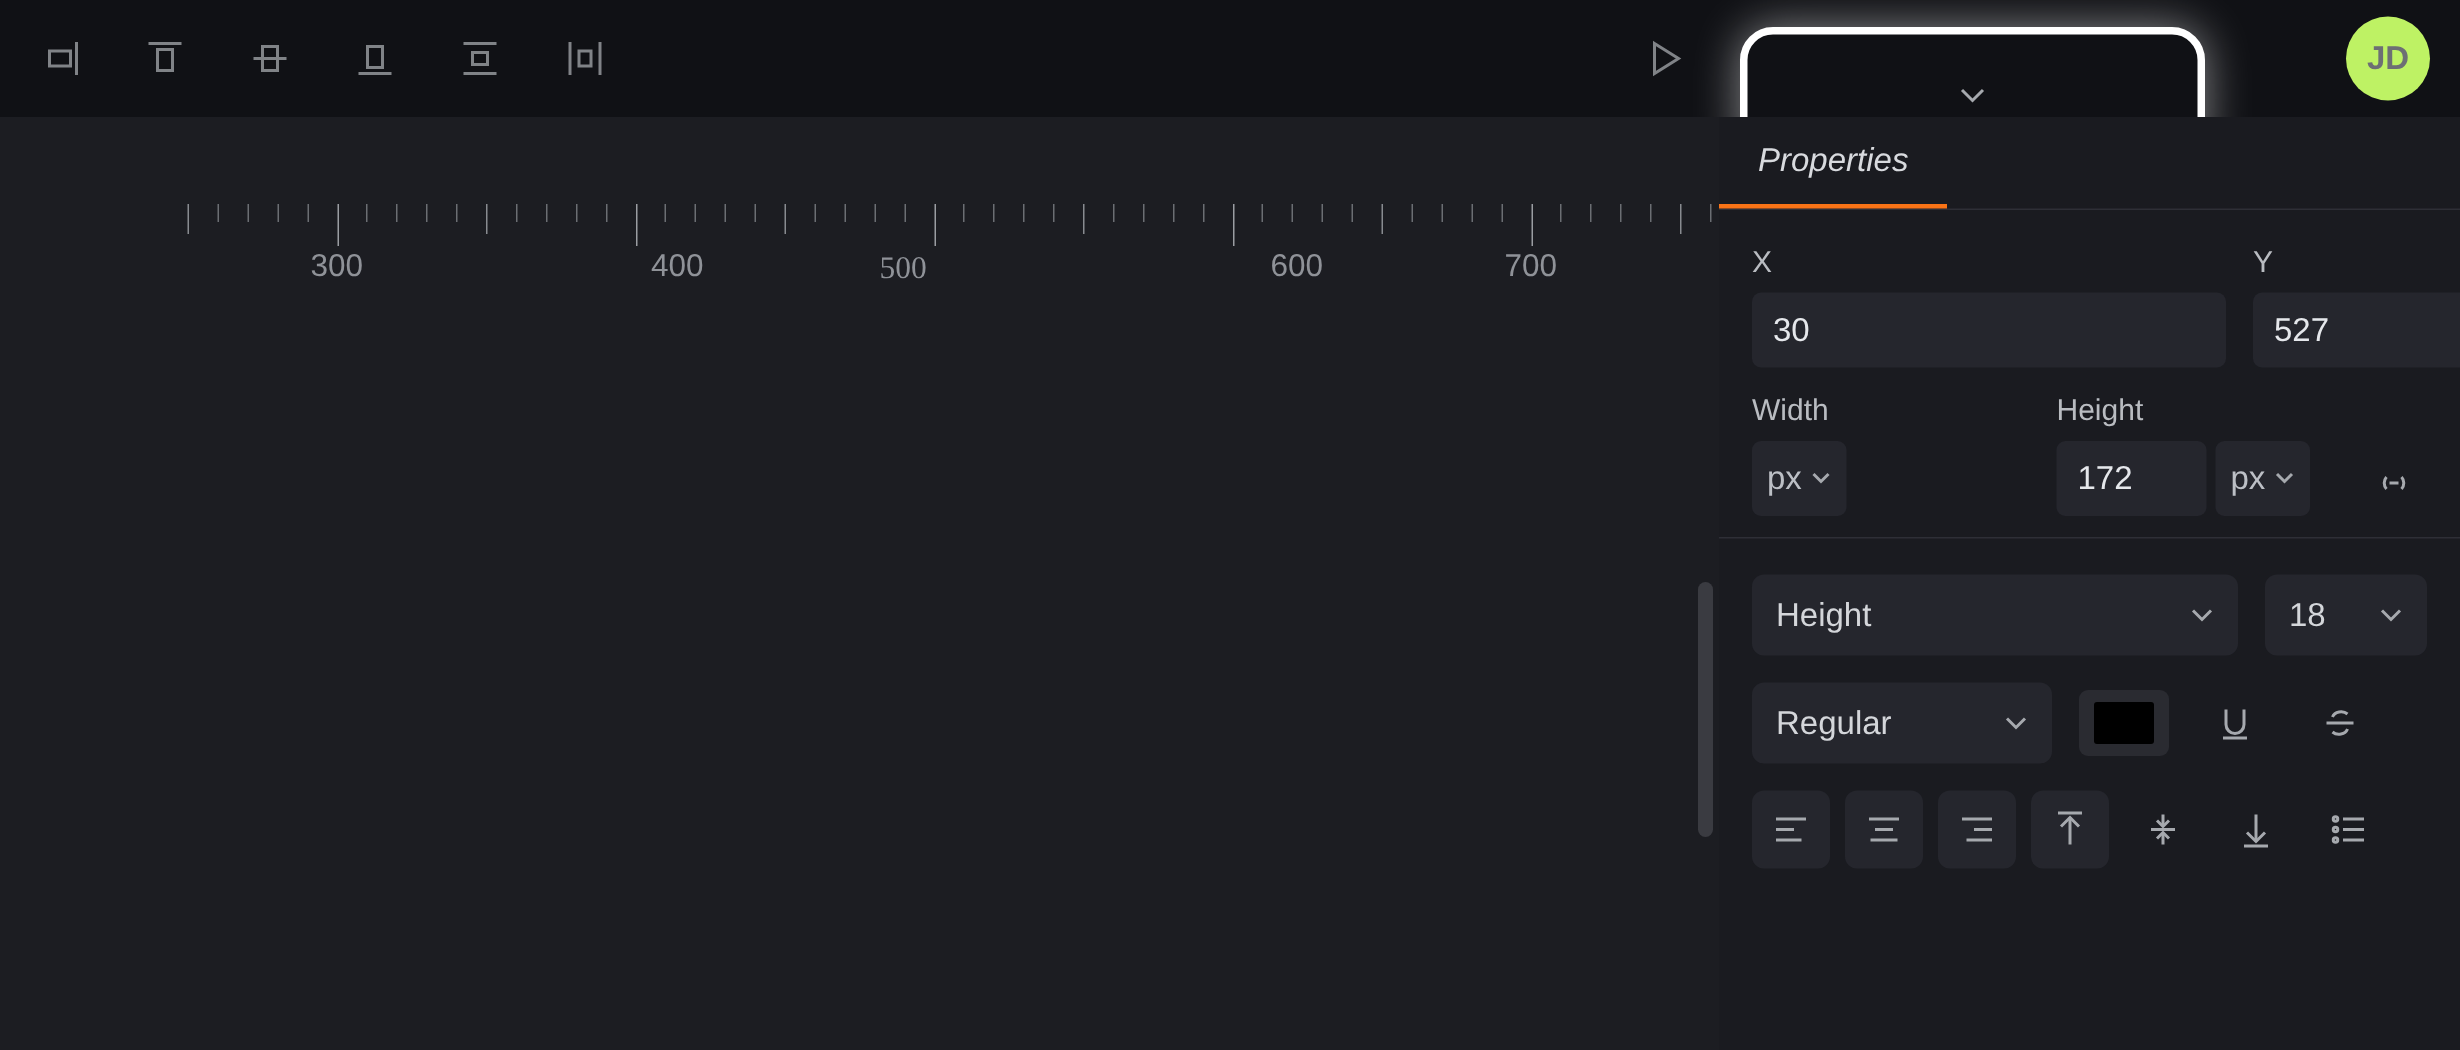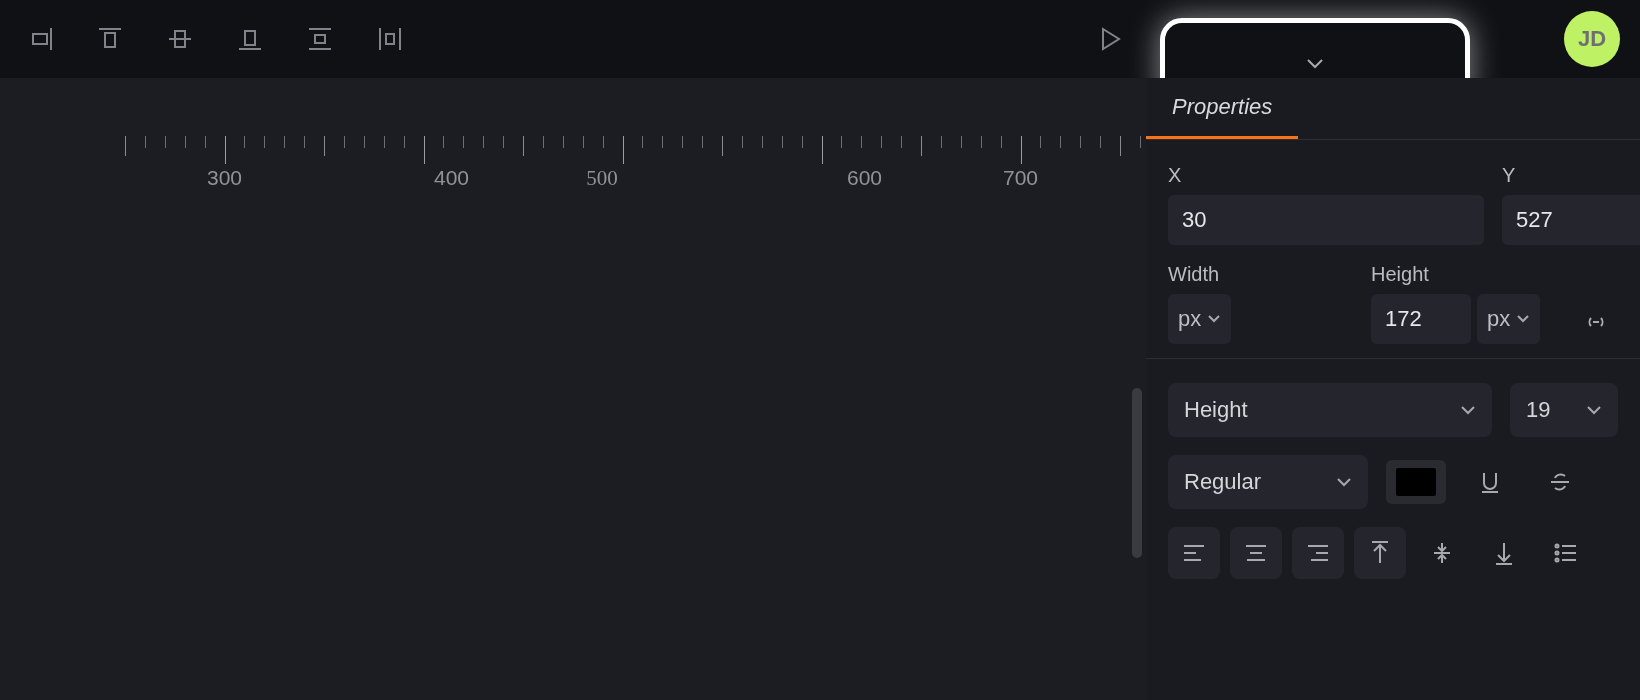--- a/index.html
+++ b/index.html
@@ -324,21 +324,21 @@
 
   <div class="sect" style="border-bottom:none">
     <div class="row">
       <div class="sel" style="flex:1">
         <span>Height</span>
         <svg width="16" height="12">
             <polyline points="2,3 8,9 14,3"></polyline>
           </svg>
       </div>
       <div class="sel" style="width:108px">
-        <span>19</span>
+        <span>18</span>
         <svg width="16" height="12">
             <polyline points="2,3 8,9 14,3"></polyline>
           </svg>
       </div>
     </div>
 
     <div class="style-row">
       <div class="sel" style="width:200px">
         <span>Regular</span>
         <svg width="16" height="12">

